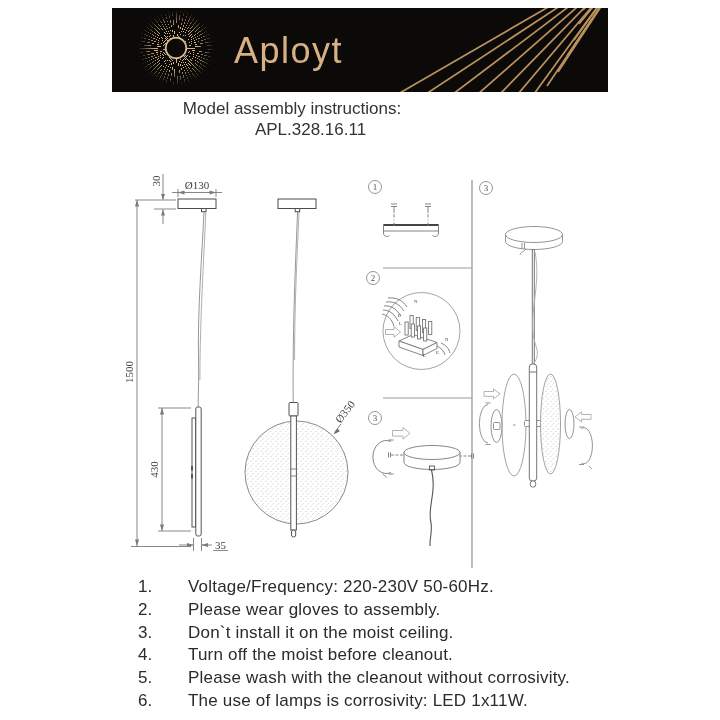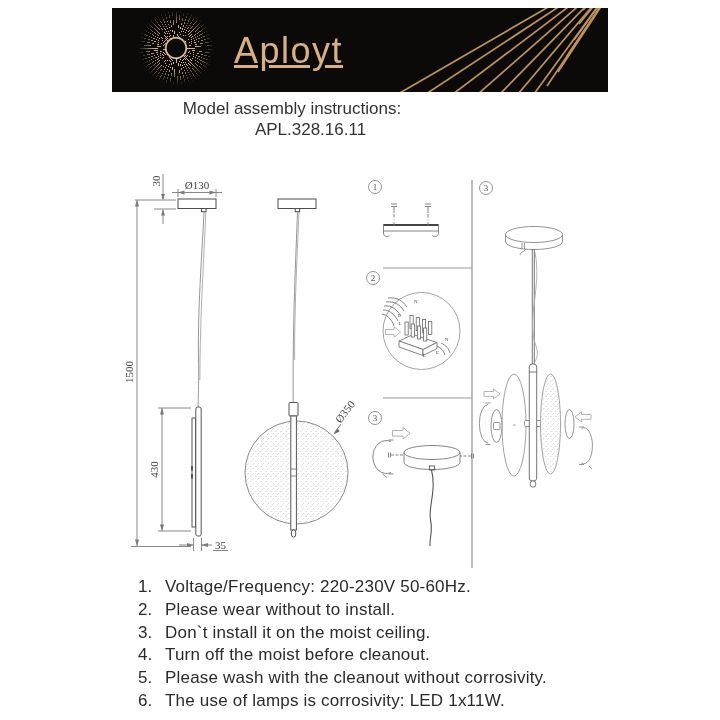--- a/index.html
+++ b/index.html
@@ -8,39 +8,39 @@
 
   
   .banner{position:absolute;left:112px;top:8px;width:496px;height:84px;
           background:#0c0a09;overflow:hidden;}
   .sunburst{position:absolute;left:25px;top:1px;width:78px;height:78px;border-radius:50%;
     background:
       radial-gradient(circle closest-side, rgba(245,216,170,0) 0 23%, rgba(245,216,170,.85) 25% 27%, rgba(245,216,170,0) 30%),
       radial-gradient(circle closest-side, #0c0a09 0 25%, rgba(12,10,9,0) 27% 52%, rgba(12,10,9,.55) 78%, #0c0a09 97%),
       repeating-conic-gradient(rgba(226,188,139,.95) 0deg 1.15deg, rgba(12,10,9,0) 1.15deg 6.1deg);}
   .wordmark{position:absolute;left:122px;top:22px;font-size:36px;line-height:42px;
-            color:#d8b084;letter-spacing:1.5px;font-weight:400;text-decoration:underline;}
+            color:#d8b084;letter-spacing:1.5px;font-weight:400;}
   .rays{position:absolute;right:0;top:0;}
 
   
   .titleblock{position:absolute;left:0;top:99px;width:584px;text-align:center;color:#333;}
   .titleblock .t1{font-size:17px;line-height:19px;}
   .titleblock .t2{font-size:17px;line-height:19px;margin-top:2px;padding-left:37px;}
 
   
   .drawing{position:absolute;left:0;top:148px;}
   svg text.dim{font-family:"Liberation Serif",serif;font-size:11px;fill:#3f3f3f;}
   svg text.step{font-family:"Liberation Serif",serif;font-size:9px;fill:#555;}
   svg text.wire{font-family:"Liberation Serif",serif;font-size:4.8px;fill:#444;}
 
   
   .inst{position:absolute;left:138px;top:576px;width:560px;color:#2b2b2b;}
   .inst .row{display:flex;font-size:17px;line-height:22.8px;}
   .inst .num{width:27px;flex:0 0 27px;}
-  .inst .txt{flex:1;letter-spacing:.2px;}
+  .inst .txt{flex:1;letter-spacing:.2px;margin-left:23px;}
 </style>
 </head>
 <body>
 
 <div class="banner">
   <div class="sunburst"></div>
   <div class="wordmark">Aployt</div>
   <svg class="rays" width="210" height="84" viewBox="0 0 210 84">
     <g stroke="#c69a62" stroke-width="1.7" opacity="0.95">
       <line x1="235" y1="-50" x2="0" y2="86"></line>
@@ -259,21 +259,21 @@
   <text class="step" x="486" y="191.2" text-anchor="middle">3</text>
 </svg>
 
 <div class="inst">
   <div class="row">
     <span class="num">1.</span>
     <span class="txt">Voltage/Frequency: 220-230V 50-60Hz.</span>
   </div>
   <div class="row">
     <span class="num">2.</span>
-    <span class="txt">Please wear without to install.</span>
+    <span class="txt">Please wear gloves to assembly.</span>
   </div>
   <div class="row">
     <span class="num">3.</span>
     <span class="txt">Don`t install it on the moist ceiling.</span>
   </div>
   <div class="row">
     <span class="num">4.</span>
     <span class="txt">Turn off the moist before cleanout.</span>
   </div>
   <div class="row">

